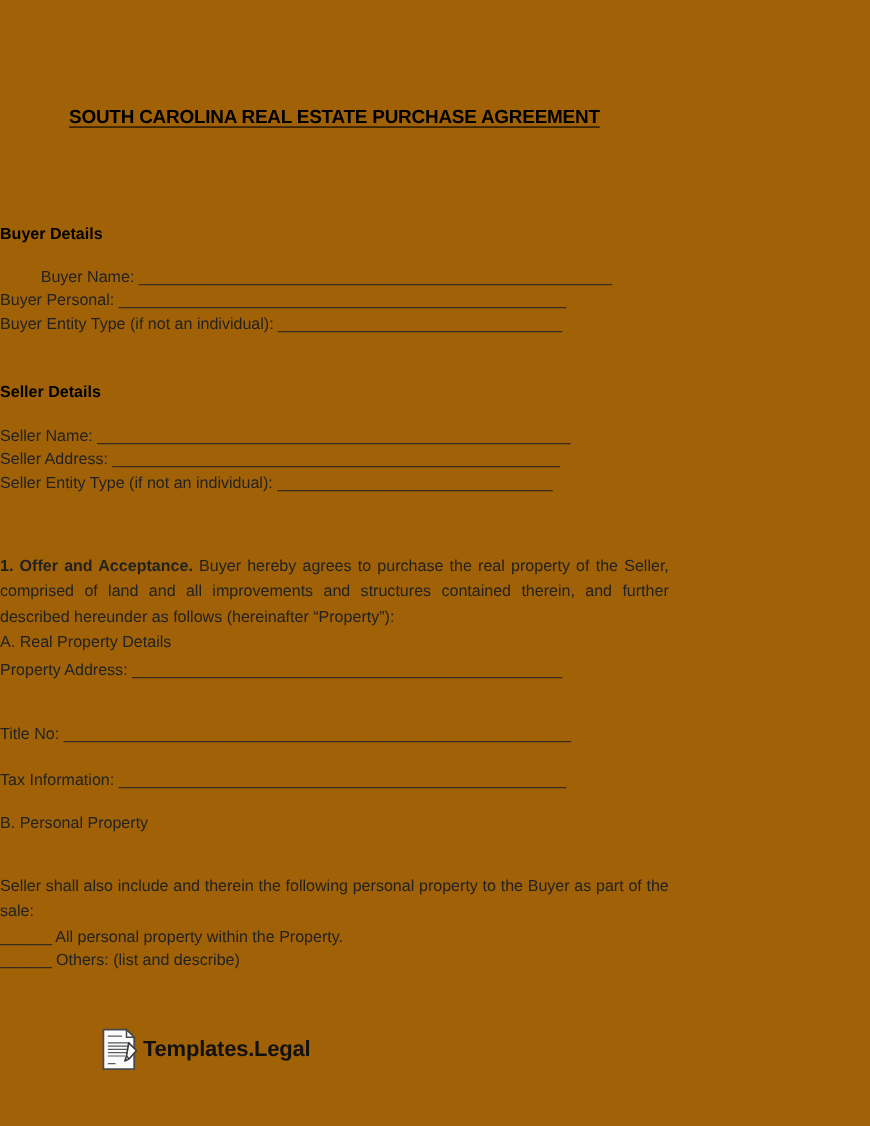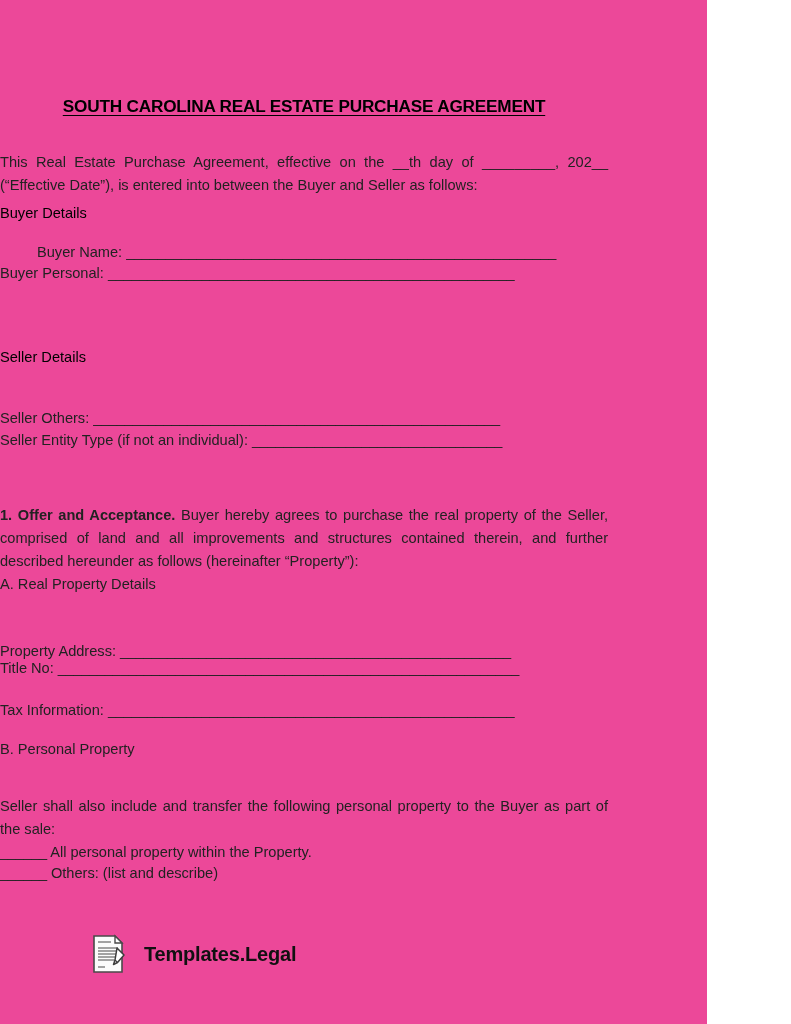--- a/index.html
+++ b/index.html
@@ -11,23 +11,23 @@
     width: 791px;
     height: 1024px;
     position: relative;
     font-family: "Liberation Sans", sans-serif;
     color: #1a1a1a;
     overflow: hidden;
   }
   .page {
     position: absolute;
     top: 0; left: 0;
-    width: 707px;
+    width: 791px;
     height: 1024px;
-    background: #ec4899;
+    background: #a16207;
   }
 
   .doc-title {
     text-align: center;
     font-size: 17.2px;
     font-weight: bold;
     letter-spacing: -0.2px;
     text-decoration: underline;
     text-underline-offset: 3px;
     margin: 0;
@@ -48,21 +48,21 @@
     text-align: justify;
     text-justify: inter-word;
     color: #222;
   }
   .para.nojust { text-align: left; }
 
   .section-head {
     position: absolute;
     left: 0;
     font-size: 14.6px;
-    font-weight: normal;
+    font-weight: bold;
     color: #000;
     line-height: 22px;
   }
 
   .field-line {
     position: absolute;
     left: 0;
     font-size: 14.6px;
     line-height: 21px;
     color: #222;
@@ -75,21 +75,21 @@
   .clause-num {
     font-weight: bold;
   }
 
   .footer-logo {
     position: absolute;
     left: 92px;
     top: 934px;
     display: flex;
     align-items: center;
-    gap: 18px;
+    gap: 4px;
   }
   .logo-mark {
     width: 34px;
     height: 40px;
     display: block;
   }
   .logo-text {
     font-size: 20px;
     font-weight: bold;
     color: #111;
@@ -97,68 +97,75 @@
     line-height: 1;
   }
 </style>
 </head>
 <body>
 
 <div class="page">
 
   <h1 class="doc-title">SOUTH CAROLINA REAL ESTATE PURCHASE AGREEMENT</h1>
 
-  <p class="para" style="top:136px;">This Real Estate Purchase Agreement, effective on the __th day of _________, 202__ (“Effective Date”), is entered into between the Buyer and Seller as follows:</p>
 
   <div class="section-head" style="top:202px;">Buyer Details</div>
 
   <div class="field-line" style="top:242px;padding-left:37px;">
     <span>Buyer Name:</span>
     <span class="blank">_______________________________________________________</span>
   </div>
   <div class="field-line" style="top:263px;">
     <span>Buyer Personal:</span>
     <span class="blank">____________________________________________________</span>
   </div>
+  <div class="field-line" style="top:285px;">
+    <span>Buyer Entity Type (if not an individual):</span>
+    <span class="blank">_________________________________</span>
+  </div>
 
   <div class="section-head" style="top:346px;">Seller Details</div>
 
+  <div class="field-line" style="top:387px;">
+    <span>Seller Name:</span>
+    <span class="blank">_______________________________________________________</span>
+  </div>
   <div class="field-line" style="top:408px;">
-    <span>Seller Others:</span>
+    <span>Seller Address:</span>
     <span class="blank">____________________________________________________</span>
   </div>
   <div class="field-line" style="top:430px;text-align:right;">
     <span>Seller Entity Type (if not an individual):</span>
     <span class="blank">________________________________</span>
   </div>
 
   <p class="para" style="top:489px;">
     <span class="clause-num">1.</span>
     <span class="clause-num">Offer and Acceptance.</span>
     <span>Buyer hereby agrees to purchase the real property of the Seller, comprised of land and all improvements and structures contained therein, and further described hereunder as follows (hereinafter “Property”):</span>
   </p>
 
   <div class="para nojust" style="top:573px;">A. Real Property Details</div>
 
-  <div class="field-line" style="top:641px;">
+  <div class="field-line" style="top:600px;">
     <span>Property Address:</span>
     <span class="blank">__________________________________________________</span>
   </div>
   <div class="field-line" style="top:700px;">
     <span>Tax Information:</span>
     <span class="blank">____________________________________________________</span>
   </div>
   <div class="field-line" style="top:658px;">
     <span>Title No:</span>
     <span class="blank">___________________________________________________________</span>
   </div>
 
   <div class="para nojust" style="top:738px;">B. Personal Property</div>
 
-  <p class="para" style="top:780px;">Seller shall also include and transfer the following personal property to the Buyer as part of the sale:</p>
+  <p class="para" style="top:780px;">Seller shall also include and therein the following personal property to the Buyer as part of the sale:</p>
 
   <div class="field-line" style="top:842px;">
     <span class="blank">______</span>
     <span>All personal property within the Property.</span>
   </div>
   <div class="field-line" style="top:863px;">
     <span class="blank">______</span>
     <span>Others: (list and describe)</span>
   </div>
 

